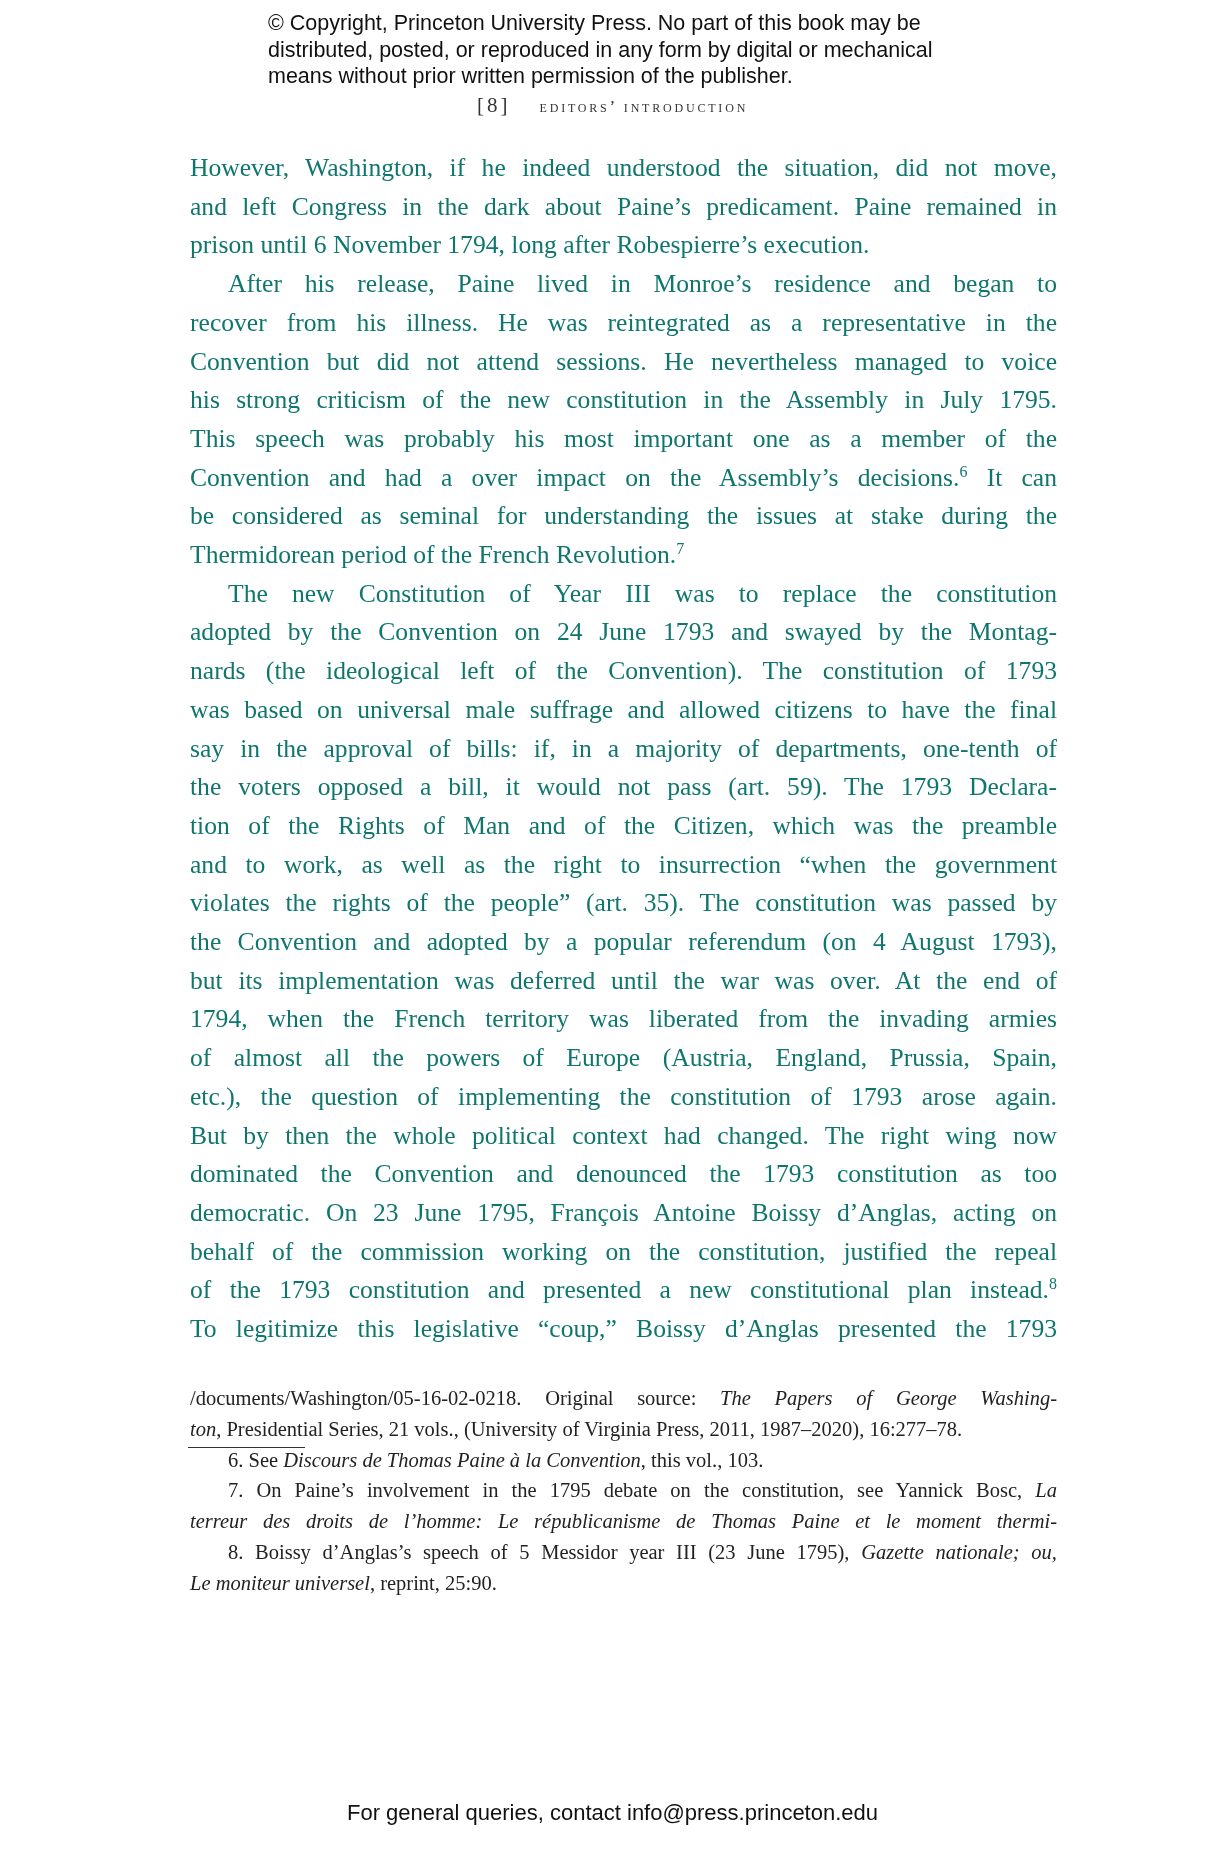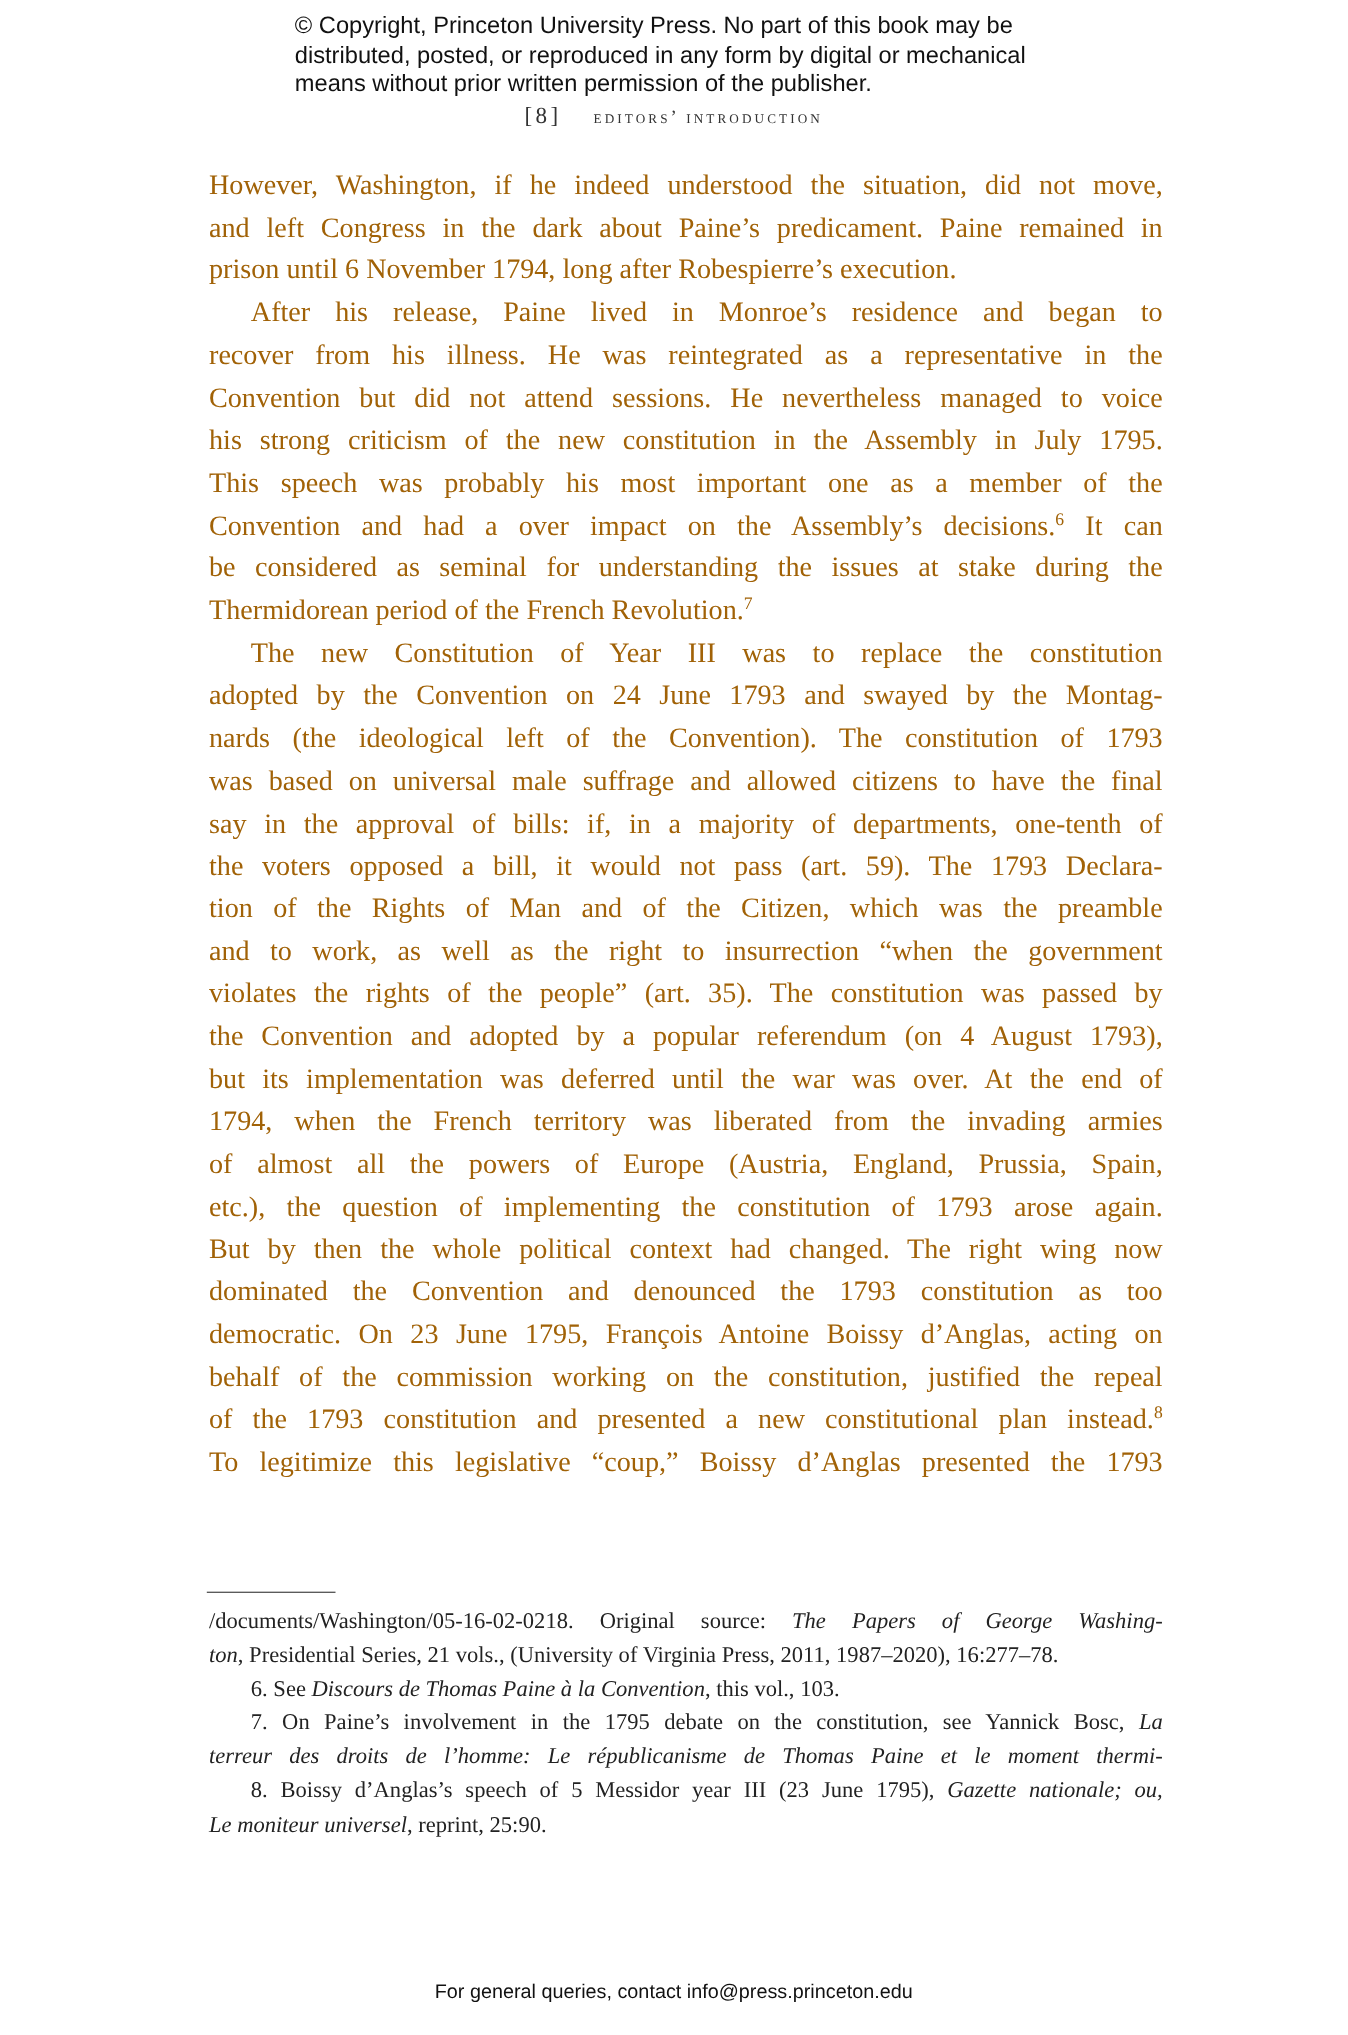--- a/index.html
+++ b/index.html
@@ -10,40 +10,40 @@
   }
   .copyright div { white-space: nowrap; }
   .running-head {
     position: absolute; left: 0; width: 1225px; top: 93px; text-align: center;
     font-family: "Liberation Serif", serif; font-size: 19px; letter-spacing: 2.4px; color: #333333;
   }
   .running-head .folio { margin-right: 22px; font-size: 21px; letter-spacing: 3px; }
   .running-head .title { font-variant: small-caps; text-transform: lowercase; font-size: 17px; letter-spacing: 2.8px; }
   .body-text {
     position: absolute; left: 190px; top: 149px; width: 867px;
-    font-family: "Liberation Serif", serif; font-size: 25.6px; line-height: 38.7px; color: #a16207;
+    font-family: "Liberation Serif", serif; font-size: 25.6px; line-height: 38.7px; color: #0f766e;
   }
   .body-text p { margin: 0; text-align: justify; hyphens: manual; }
   .body-text .line { display: block; text-align: justify; text-align-last: justify; white-space: nowrap; }
   .body-text .line.last { text-align-last: left; }
   sup.fn { font-size: 16px; line-height: 0; vertical-align: 9px; }
   .fn-rule {
     position: absolute; left: 188px; top: 1447px; width: 117px; height: 0;
     border-top: 1.5px solid #333333;
   }
   .footnotes {
-    position: absolute; left: 190px; top: 1459px; width: 867px;
+    position: absolute; left: 190px; top: 1383px; width: 867px;
     font-family: "Liberation Serif", serif; font-size: 20.5px; line-height: 30.8px; color: #222222;
   }
   .footnotes .line { display: block; white-space: nowrap; text-align: justify; text-align-last: justify; }
   .footnotes .line.last { text-align-last: left; }
   .footnotes .line.indent { padding-left: 38px; }
   .footer {
     position: absolute; left: 0; width: 1225px; top: 1800px; text-align: center;
-    font-family: "Liberation Sans", sans-serif; font-size: 18px; color: #111111;
+    font-family: "Liberation Sans", sans-serif; font-size: 22px; color: #111111;
   }
   i { font-style: italic; }
 </style>
 </head>
 <body>
 
 <div class="copyright">
   <div>© Copyright, Princeton University Press. No part of this book may be</div>
   <div>distributed, posted, or reproduced in any form by digital or mechanical</div>
   <div>means without prior written permission of the publisher.</div>

